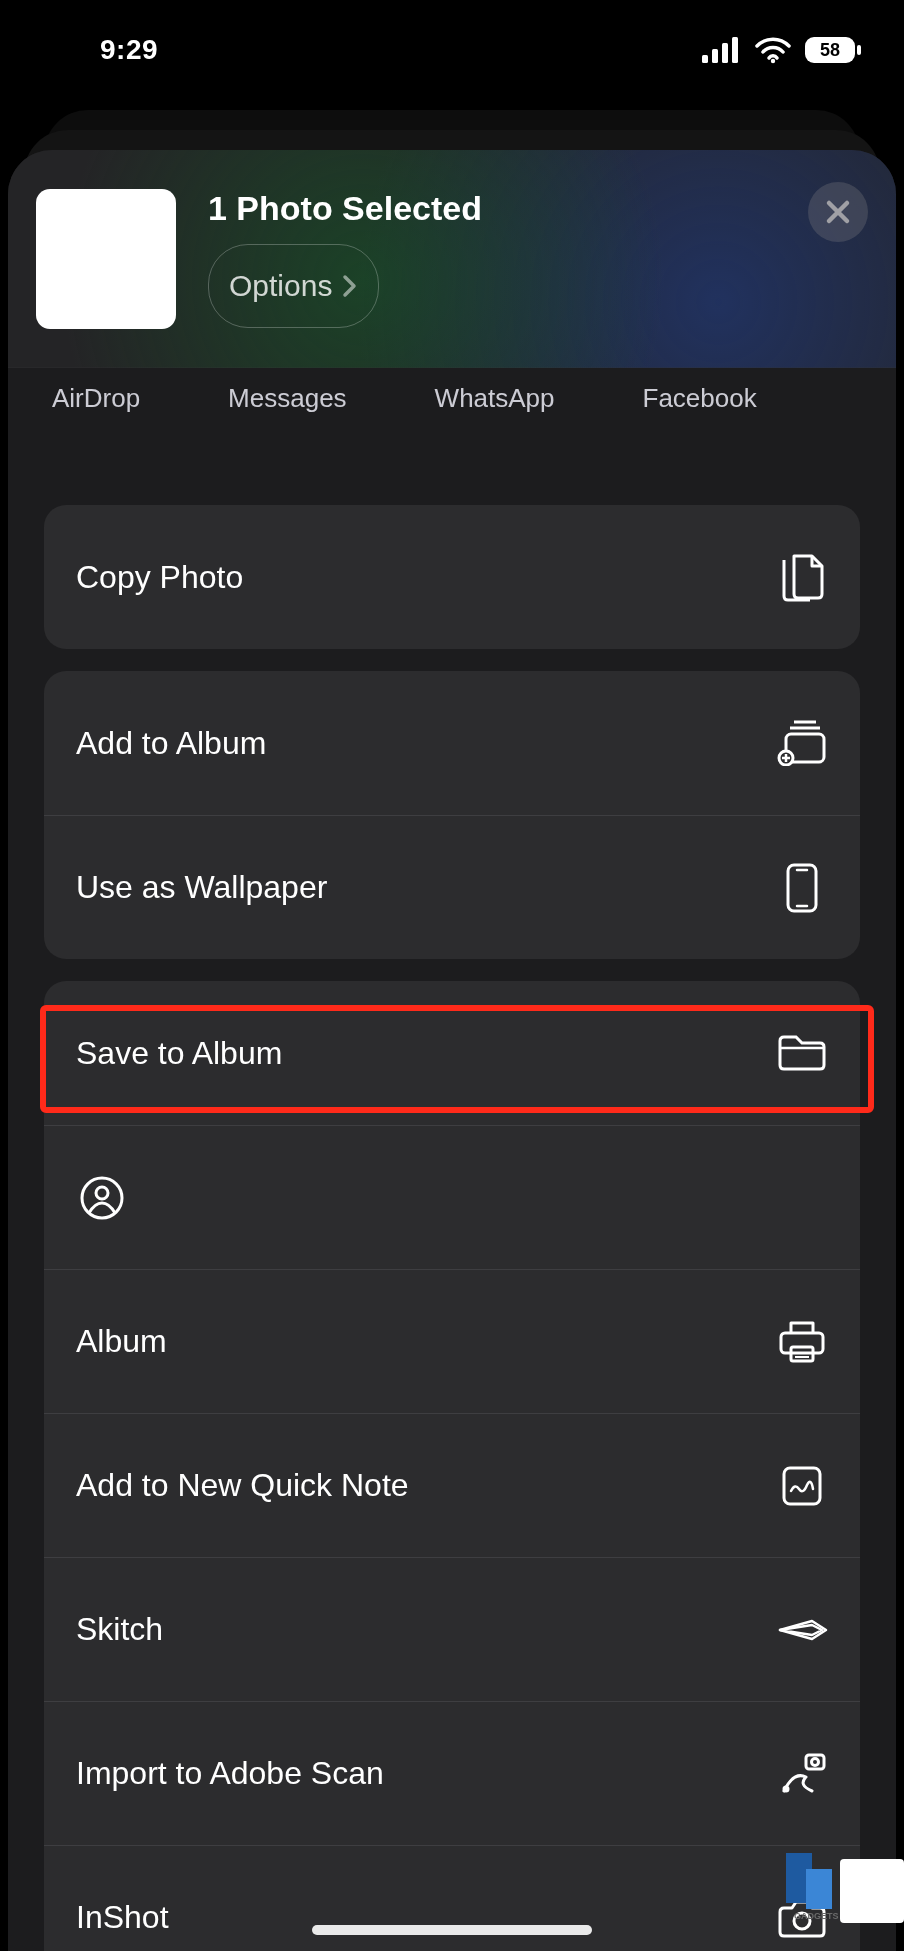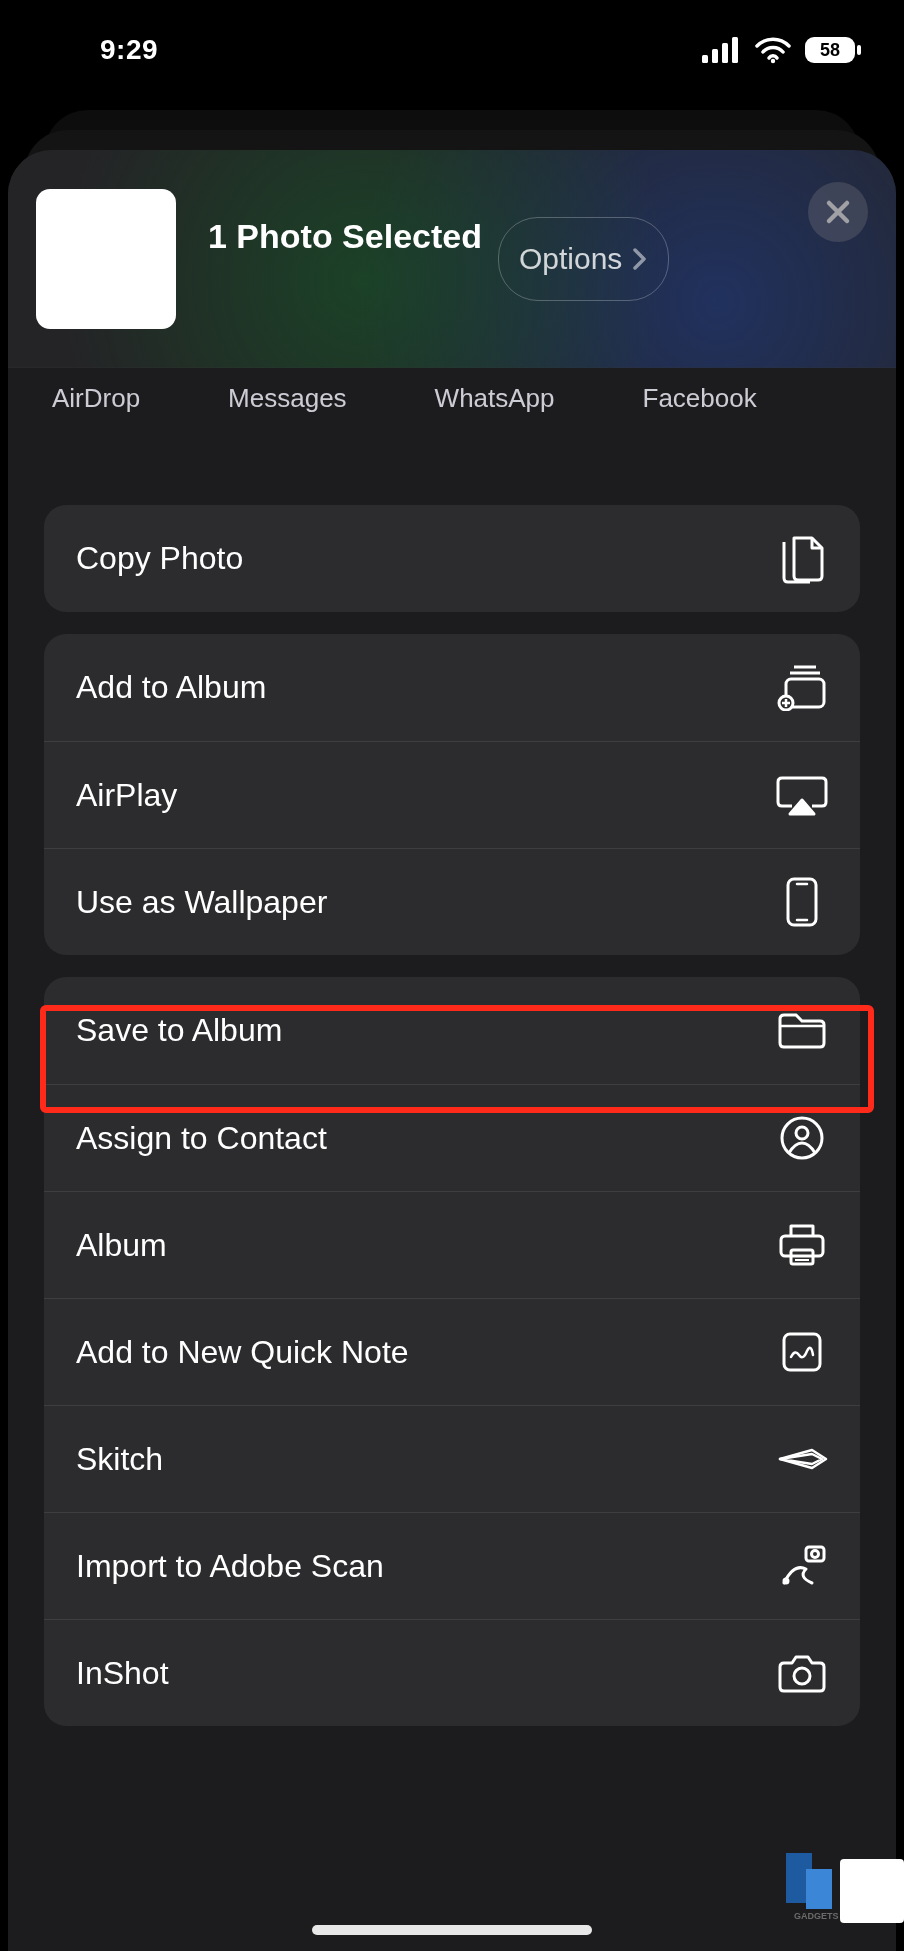--- a/index.html
+++ b/index.html
@@ -29,21 +29,21 @@
   .sheet-header {
     position: relative;
     height: 218px;
     background: radial-gradient(circle at 40% 60%, rgba(20,90,40,0.55), transparent 55%),
                 radial-gradient(circle at 80% 70%, rgba(30,60,140,0.55), transparent 50%),
                 #242426;
     border-bottom: 1px solid rgba(255,255,255,0.02);
     display: flex; align-items: center; padding: 20px 28px;
   }
   .thumb { width: 140px; height: 140px; background: #fff; border-radius: 14px; flex: 0 0 auto; margin-right: 32px; }
-  .head-text { display: flex; gap: 16px; }
+  .head-text { display: flex; flex-direction: column; gap: 16px; }
   .title { font-size: 34px; font-weight: 600; color: #fff; }
   .options-chip {
     display: inline-flex; align-items: center; gap: 10px;
     border: 1.5px solid rgba(255,255,255,0.25); border-radius: 40px;
     padding: 24px 20px; width: fit-content;
     color: rgba(255,255,255,0.8); font-size: 30px;
   }
   .close-btn {
     position: absolute; right: 28px; top: 32px;
     width: 60px; height: 60px; border-radius: 50%;
@@ -61,21 +61,21 @@
 
   .actions-scroll {
     position: absolute; left: 0; right: 0; top: 295px; bottom: 0;
     padding: 60px 36px 0 36px;
     background: #1c1c1e;
   }
 
   .group { background: #2c2c2e; border-radius: 22px; overflow: hidden; margin-bottom: 22px; }
   .row {
     display: flex; align-items: center; justify-content: space-between;
-    padding: 0 32px; height: 107px; cursor: pointer;
+    padding: 0 32px; height: 144px; cursor: pointer;
   }
   .row + .row { border-top: 1px solid rgba(84,84,88,0.45); }
   .row-label { font-size: 32px; color: #fff; font-weight: 400; }
   .row-icon { width: 52px; height: 52px; display: flex; align-items: center; justify-content: center; flex: 0 0 52px; }
 
   .highlight {
     position: absolute; border: 6px solid #ff2a1a; border-radius: 6px;
     pointer-events: none; z-index: 50;
   }
 
@@ -189,31 +189,20 @@
               <g fill="none" stroke="#fff" stroke-width="3">
                 <rect x="10" y="14" width="38" height="28" rx="5"></rect>
                 <path d="M14 8 H44"></path>
                 <path d="M18 2 H40"></path>
                 <circle cx="10" cy="38" r="7" fill="#2c2c2e"></circle>
                 <path d="M10 34 V42 M6 38 H14" stroke-width="2.5"></path>
               </g>
             </svg>
         </span>
       </div>
-      <div class="row">
-        <span class="row-label">AirPlay</span>
-        <span class="row-icon">
-          <svg width="52" height="42" viewBox="0 0 52 42">
-              <g fill="none" stroke="#fff" stroke-width="3" stroke-linejoin="round">
-                <path d="M6 4 H46 Q50 4 50 8 V28 Q50 32 46 32 H36 M16 32 H6 Q2 32 2 28 V8 Q2 4 6 4"></path>
-                <path d="M26 26 L38 40 H14 Z" fill="#fff"></path>
-              </g>
-            </svg>
-        </span>
-      </div>
       <div class="row" id="wallpaper-row">
         <span class="row-label">Use as Wallpaper</span>
         <span class="row-icon">
           <svg width="34" height="52" viewBox="0 0 34 52">
               <rect x="3" y="3" width="28" height="46" rx="6" fill="none" stroke="#fff" stroke-width="3"></rect>
               <line x1="12" y1="8" x2="22" y2="8" stroke="#fff" stroke-width="2.5" stroke-linecap="round"></line>
               <line x1="12" y1="44" x2="22" y2="44" stroke="#fff" stroke-width="2.5" stroke-linecap="round"></line>
             </svg>
         </span>
       </div>
@@ -223,21 +212,20 @@
       <div class="row">
         <span class="row-label">Save to Album</span>
         <span class="row-icon">
           <svg width="52" height="40" viewBox="0 0 52 40">
               <path d="M4 8 Q4 4 8 4 H20 L26 10 H44 Q48 10 48 14 V32 Q48 36 44 36 H8 Q4 36 4 32 Z" fill="none" stroke="#fff" stroke-width="3"></path>
               <line x1="4" y1="15" x2="48" y2="15" stroke="#fff" stroke-width="2.5"></line>
             </svg>
         </span>
       </div>
       <div class="row">
-        <span class="row-label">Assign to Contact</span>
         <span class="row-icon">
           <svg width="46" height="46" viewBox="0 0 46 46">
               <circle cx="23" cy="23" r="20" fill="none" stroke="#fff" stroke-width="3"></circle>
               <circle cx="23" cy="18" r="6" fill="none" stroke="#fff" stroke-width="3"></circle>
               <path d="M10 38 Q16 28 23 28 Q30 28 36 38" fill="none" stroke="#fff" stroke-width="3"></path>
             </svg>
         </span>
       </div>
       <div class="row">
         <span class="row-label">Album</span>

